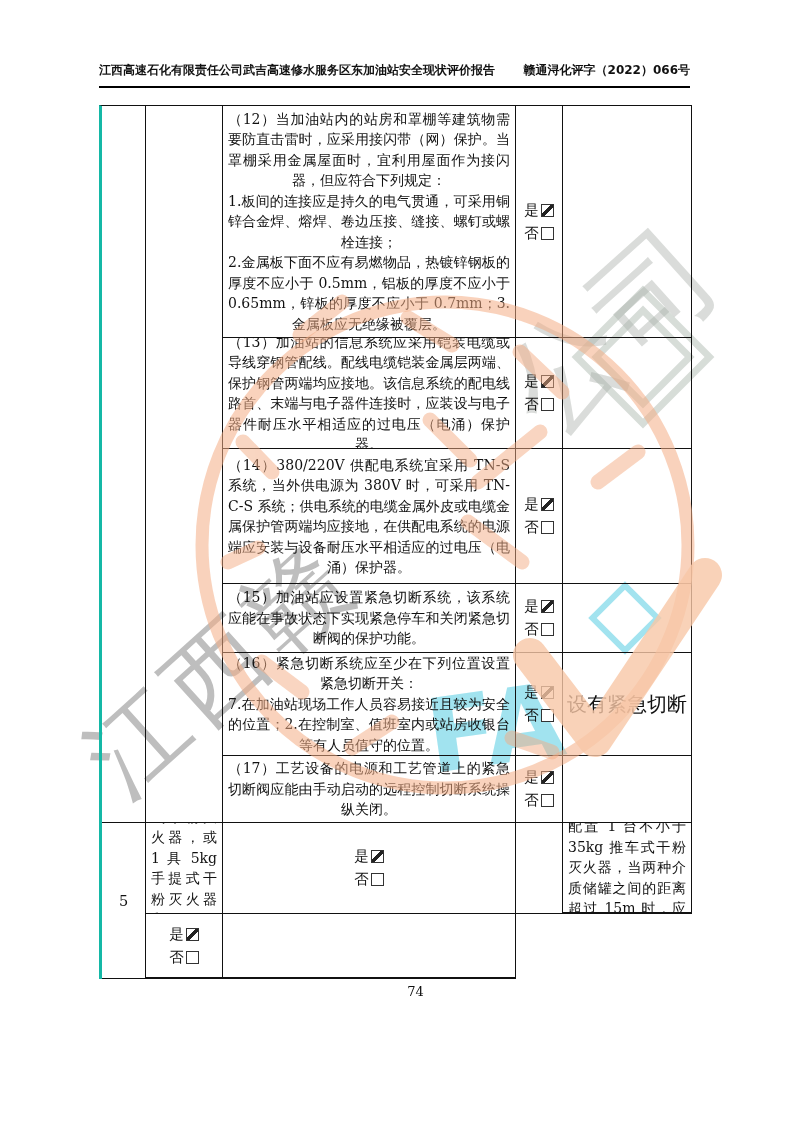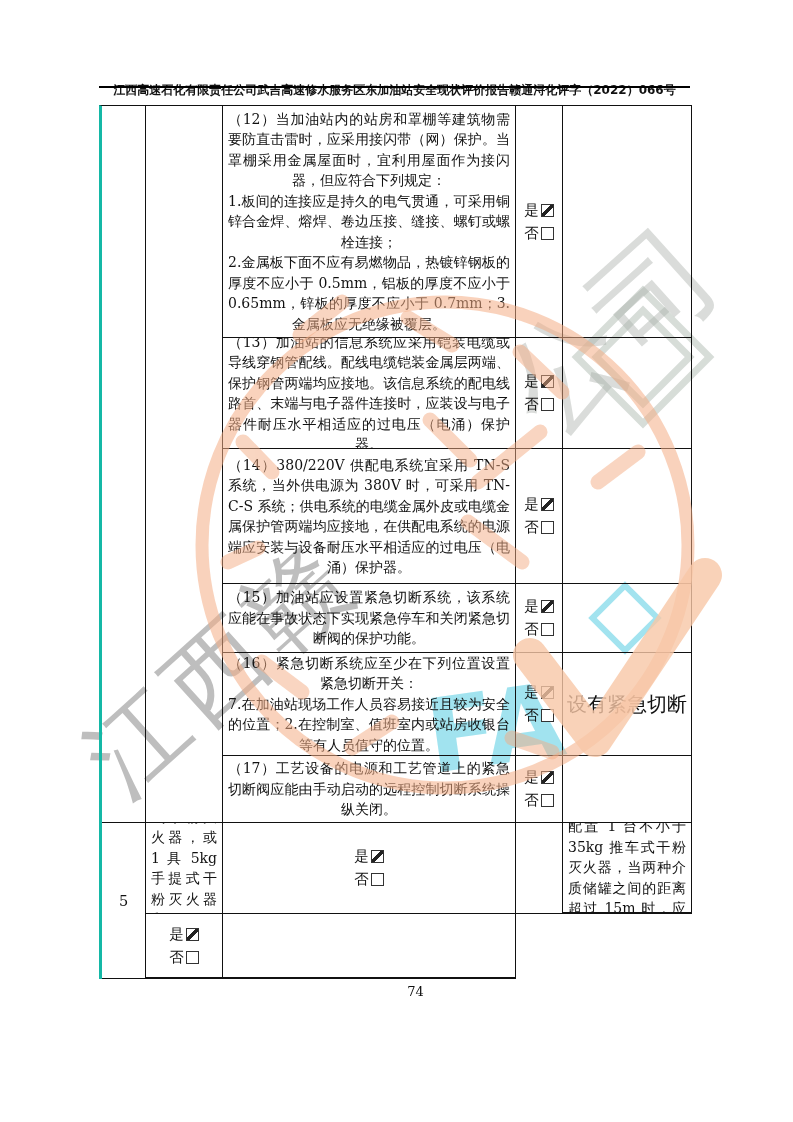--- a/index.html
+++ b/index.html
@@ -1,22 +1,22 @@
 <!DOCTYPE html>
 <html><head>
 <meta charset="utf-8">
 <style>
   html,body{margin:0;padding:0;background:#e8e8e8;}
   .page{position:relative;width:793px;height:1122px;background:#ffffff;overflow:hidden;
         font-family:"DejaVu Serif","Liberation Serif",serif;color:#111;}
   
   .hdr{position:absolute;left:99px;top:62px;width:591px;display:flex;
-       justify-content:center;align-items:flex-end;
+       justify-content:space-between;align-items:flex-end;
        font-family:"DejaVu Sans","Liberation Sans",sans-serif;
-       font-weight:bold;font-size:12px;white-space:nowrap;margin-top:20px;}
+       font-weight:bold;font-size:12px;white-space:nowrap;}
   .hdr-rule{position:absolute;left:99px;top:86px;width:591px;border-top:2px solid #000;}
   
   .doc-table{position:absolute;left:99px;top:105px;width:590px;height:873px;
              display:grid;z-index:2;
              grid-template-columns:44px 77px 293px 47px 129px;
              grid-template-rows:232px 111px 135px 69px 103px 67px 91px 65px;
              border-left:3px solid #14b8a6;border-top:1px solid #111;}
   .cell{border-right:1px solid #111;border-bottom:1px solid #111;
         overflow:hidden;background:transparent;box-sizing:border-box;}
   .col1{grid-column:1}.col2{grid-column:2}

